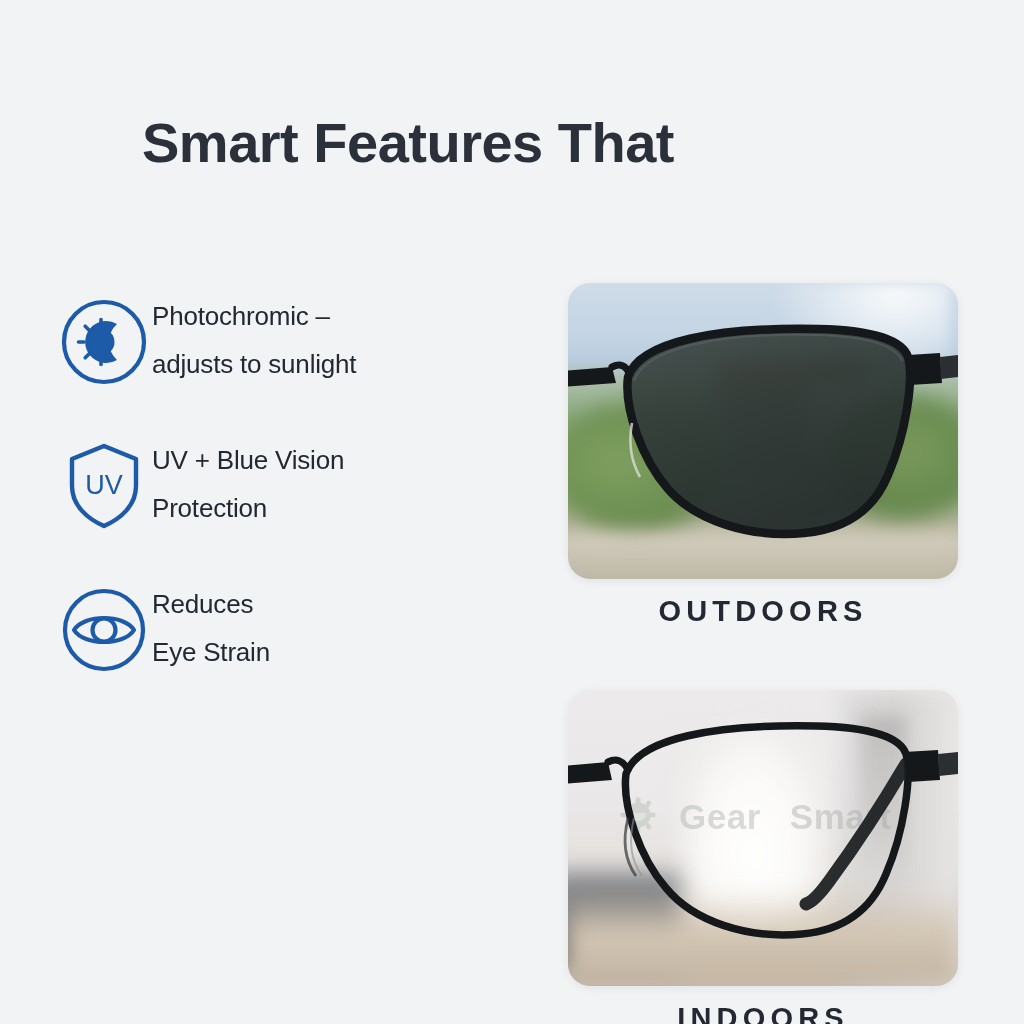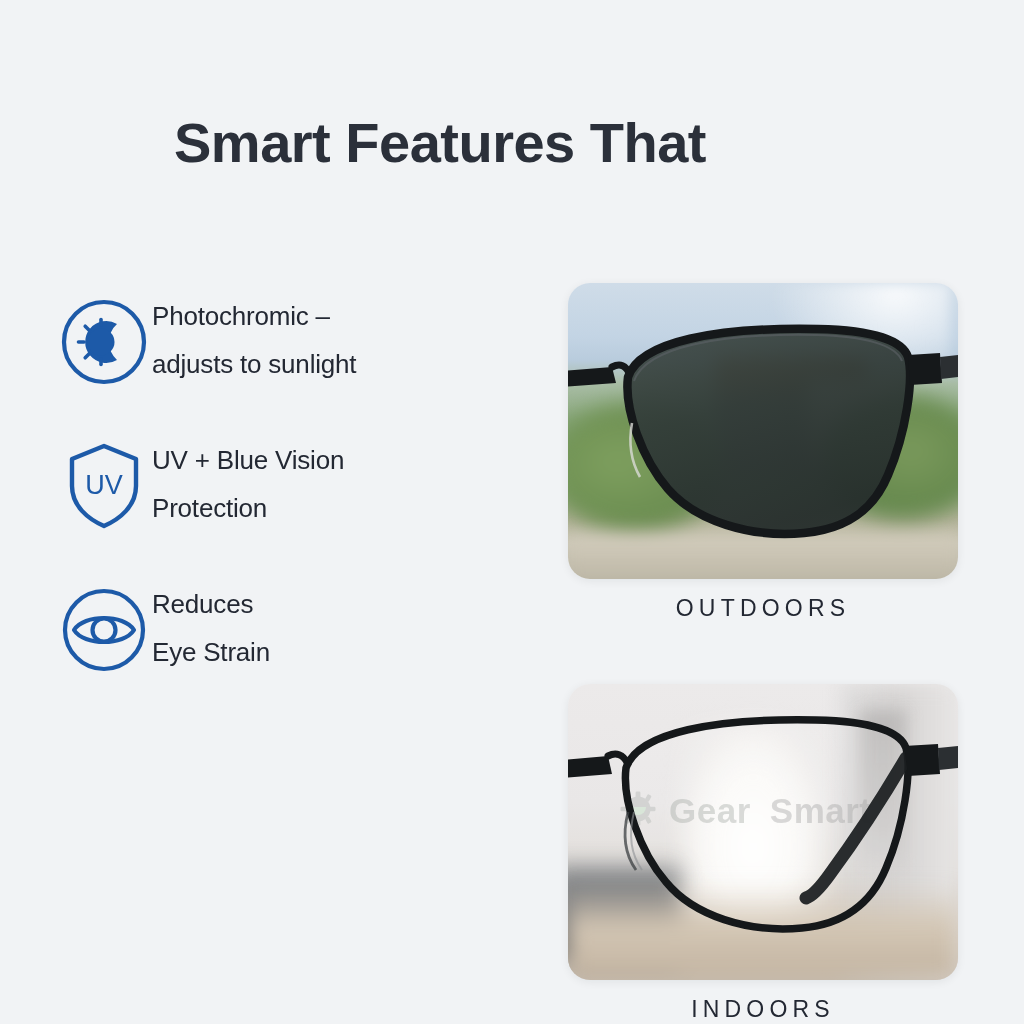--- a/index.html
+++ b/index.html
@@ -21,21 +21,20 @@
     position: absolute;
     top: 66px;
     left: 0;
     width: 816px;
     text-align: center;
     color: #2b303a;
     font-size: 56px;
     line-height: 78px;
     font-weight: bold;
     letter-spacing: -0.5px;
-    padding-left: 32px;
   }
   .headline .ln { display: block; }
 
   
   .features {
     position: absolute;
     left: 56px;
     top: 288px;
     width: 500px;
   }
@@ -208,45 +207,45 @@
     filter: blur(10px);
   }
 
   
   .watermark {
     position: absolute;
     left: 50px;
     top: 104px;
     display: flex;
     align-items: center;
-    gap: 11px;
+    gap: 21px;
     opacity: .40;
     filter: blur(0.6px);
     pointer-events: none;
   }
   .wm-text {
     font-size: 35px;
     font-weight: bold;
     letter-spacing: .5px;
     line-height: 1;
   }
   .wm-gear { color: #9aa09b; }
   .wm-tech { color: #9a9a9a; margin-left: 8px; }
 
   
   .glasses { position: absolute; inset: 0; }
   .glasses svg { display: block; width: 100%; height: 100%; }
 
   .caption {
     text-align: center;
     color: #232833;
-    font-size: 23px;
+    font-size: 29px;
     letter-spacing: 5.2px;
     margin-top: 16px;
-    font-weight: normal;
+    font-weight: bold;
   }
 </style>
 </head>
 <body>
 
 <h1 class="headline">
   <span class="ln">Smart Features That</span>
 </h1>
 
 <div class="features">

